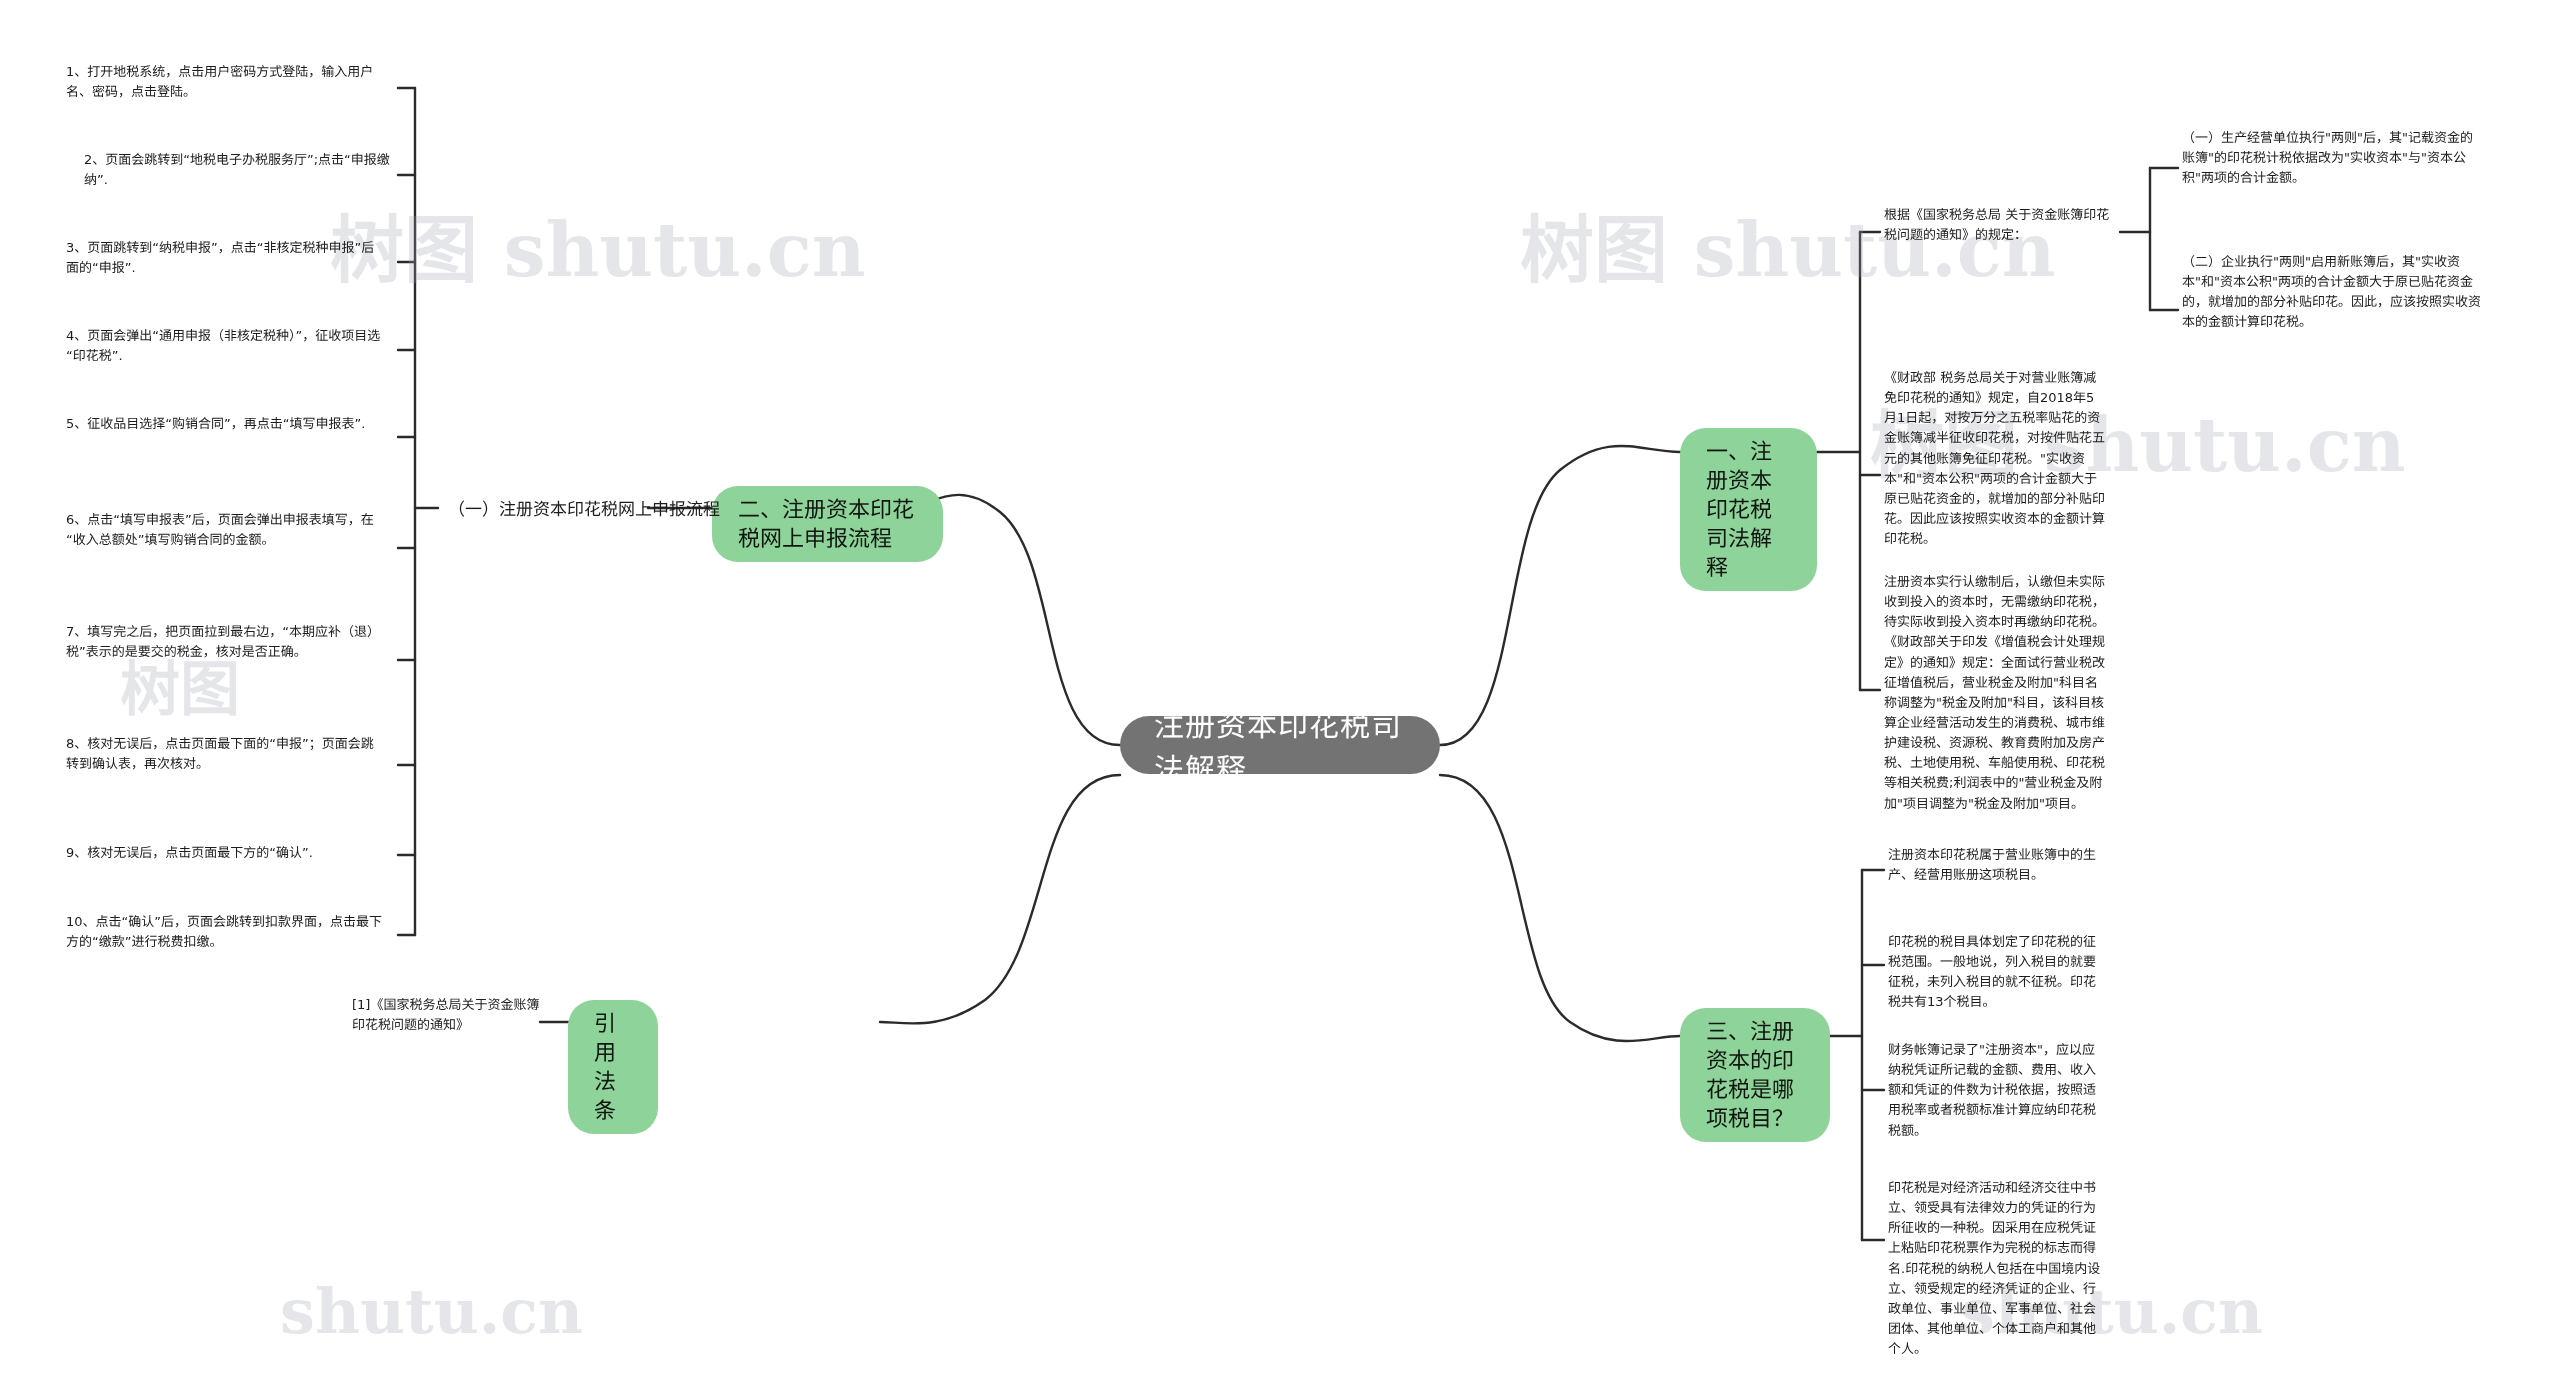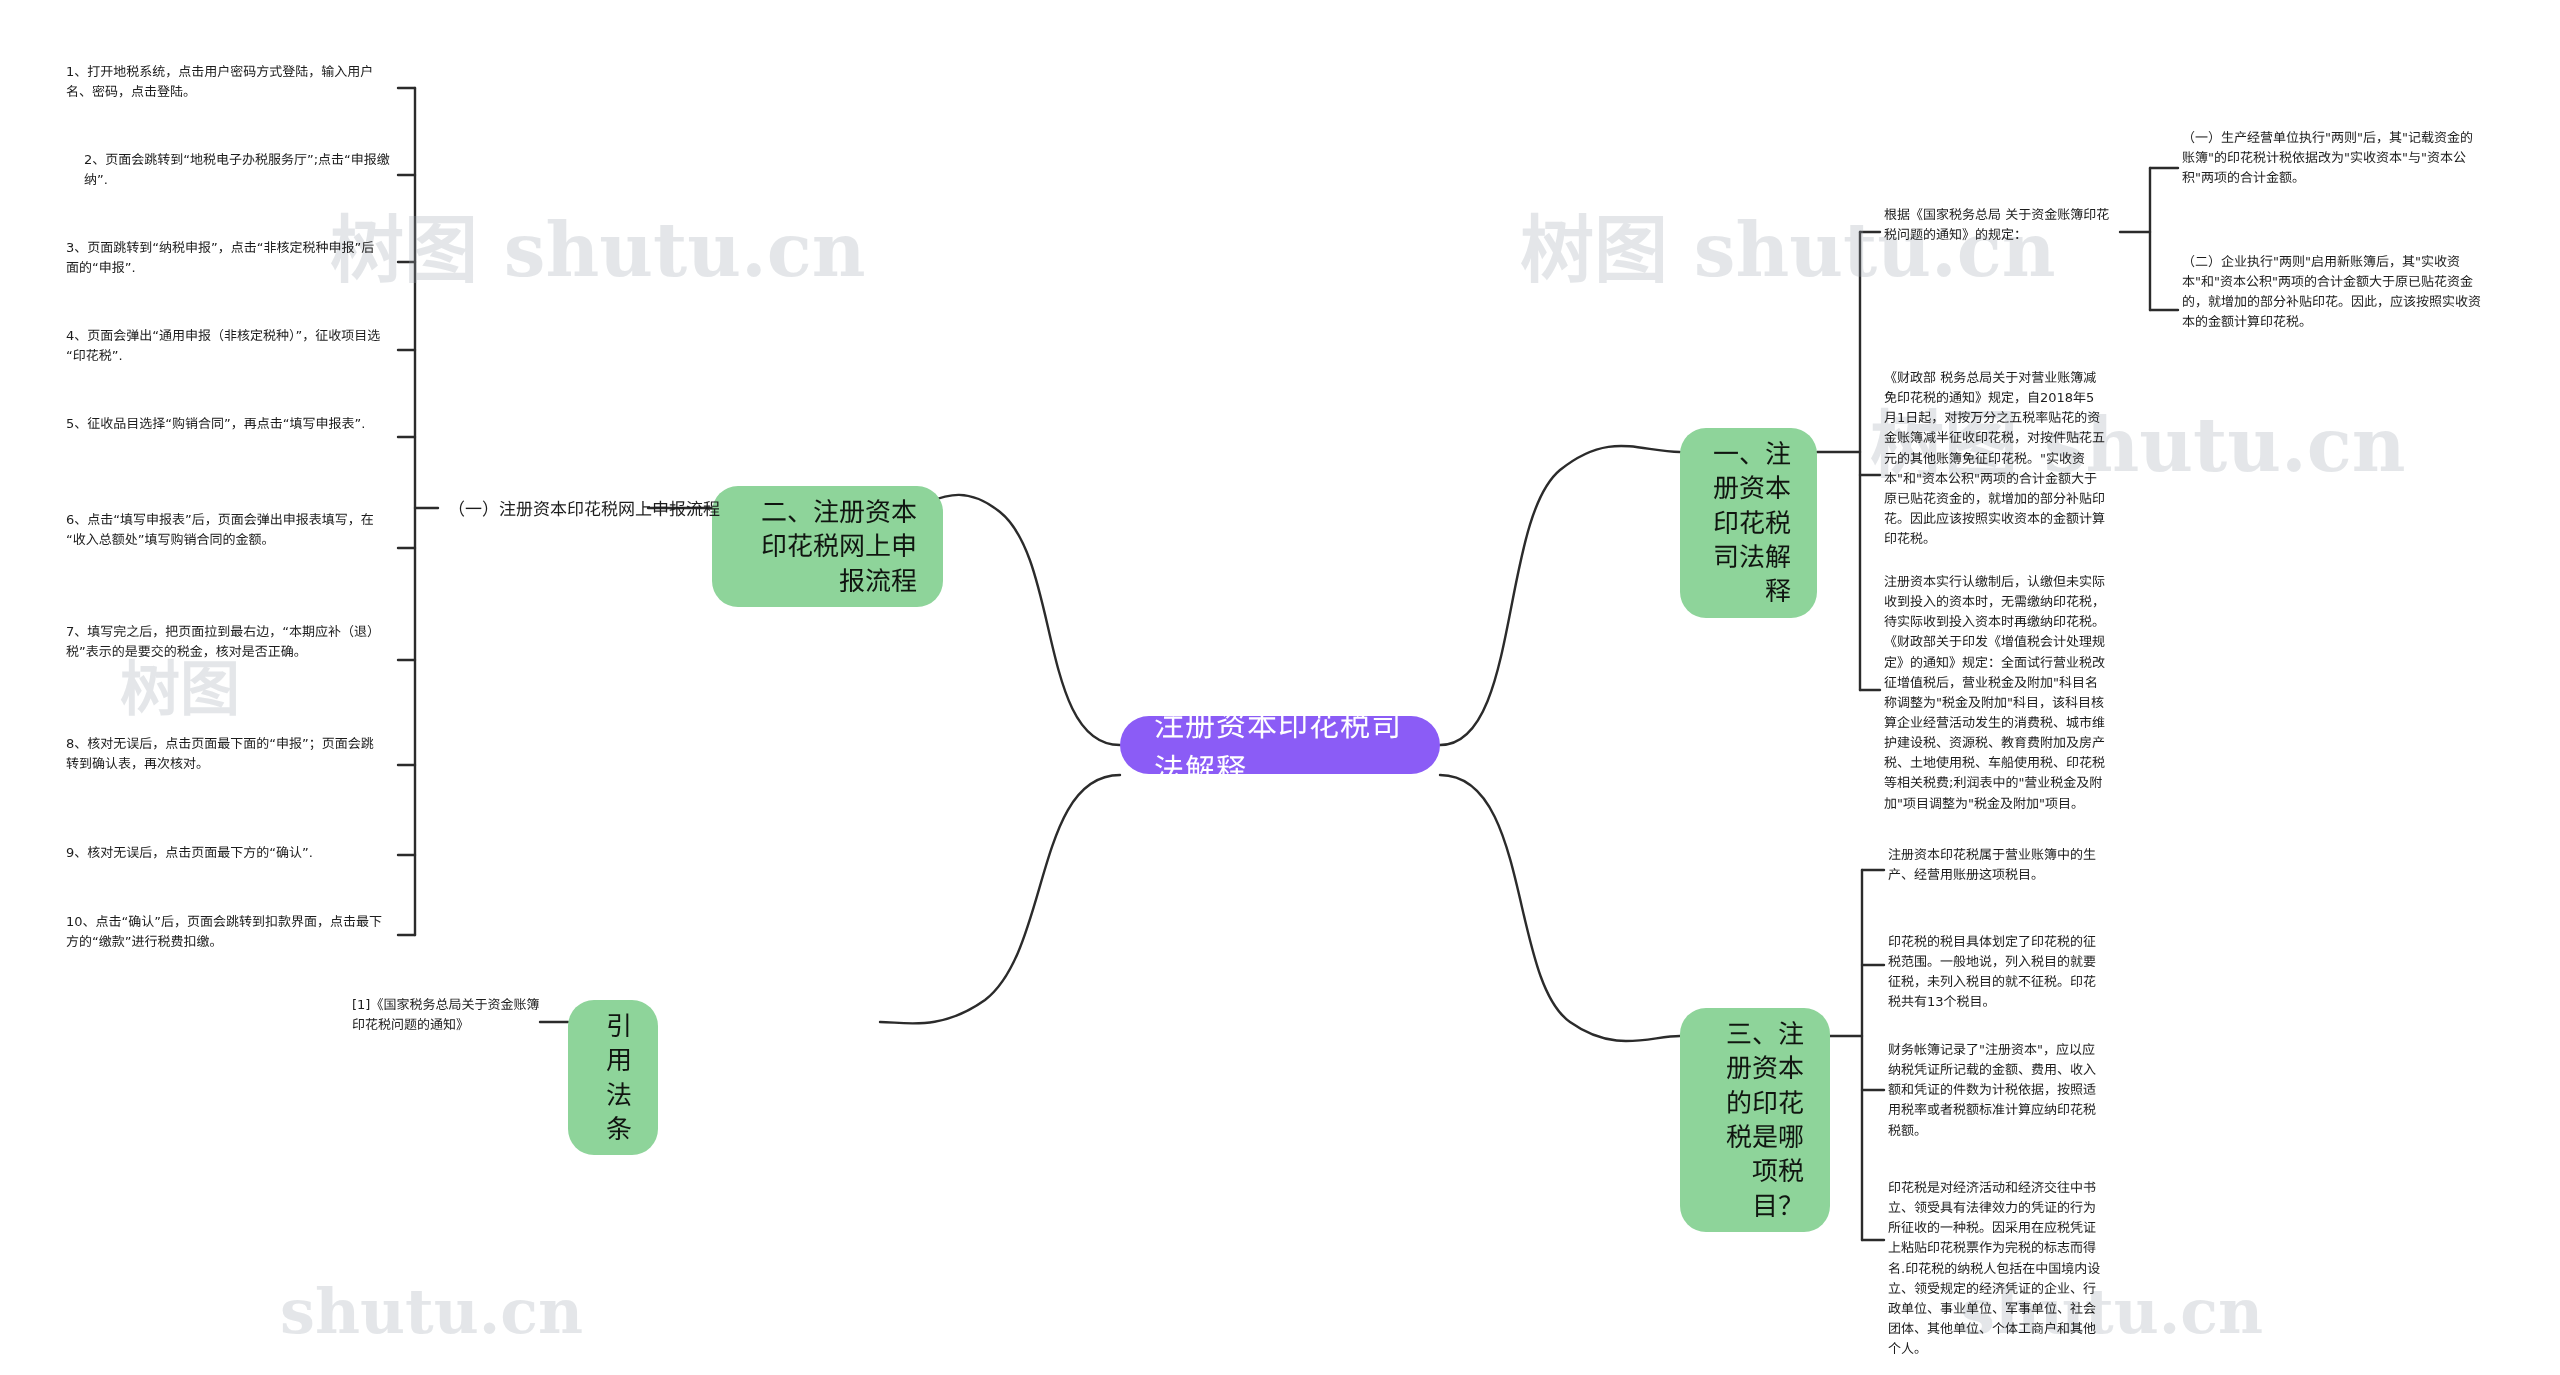--- a/index.html
+++ b/index.html
@@ -25,29 +25,28 @@
   .wm-e{left:1960px;top:1275px;font-size:62px;}
   .wm-f{left:120px;top:640px;font-size:60px;}
 
   
   .node{
     position:absolute;box-sizing:border-box;
     display:flex;align-items:center;
     border-radius:26px;
   }
   .root{
-    background:#8b5cf6;color:#ffffff;border-radius:30px;
+    background:#737373;color:#ffffff;border-radius:30px;
     padding:0 34px;height:58px;font-size:30px;letter-spacing:1px;
     justify-content:center;
   }
   .topic{
     background:#8ed49a;color:#101510;
-    padding:9px 26px;font-size:26px;line-height:1.32;
+    padding:9px 26px;font-size:22px;line-height:1.32;
     border-radius:26px;
-    text-align:right;
   }
   .leaf{
     position:absolute;box-sizing:border-box;
     font-size:13px;line-height:1.55;color:#1c1c1c;
     white-space:pre-wrap;
   }
   .label-plain{
     position:absolute;font-size:17px;color:#1c1c1c;white-space:nowrap;
   }
 </style>

